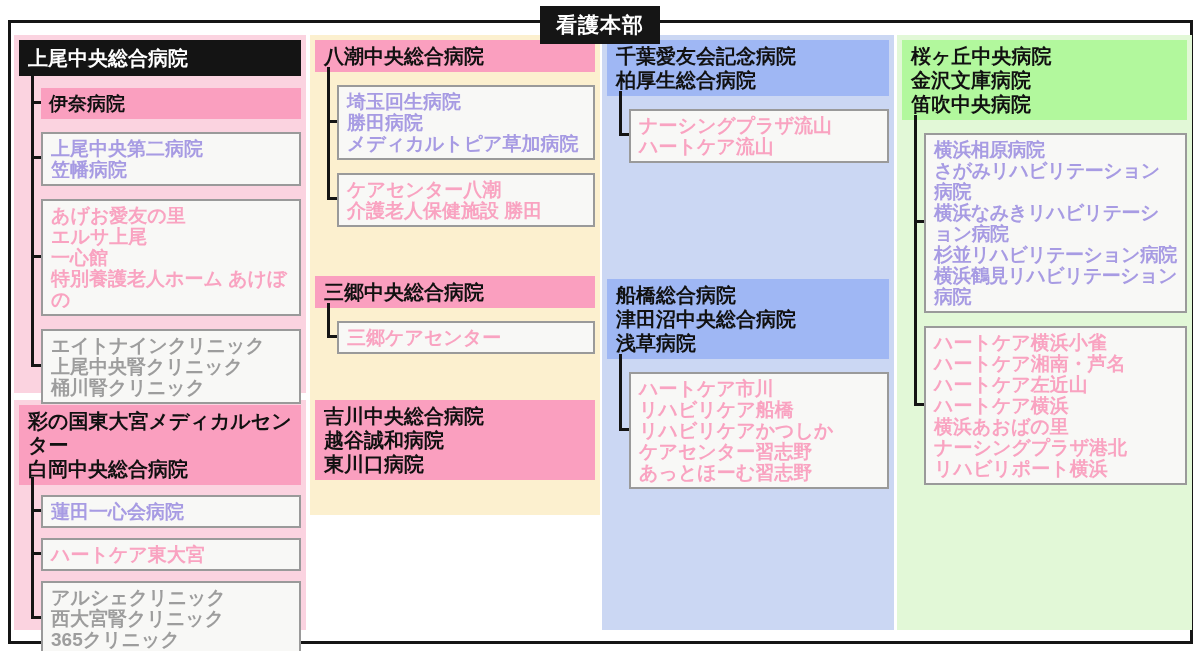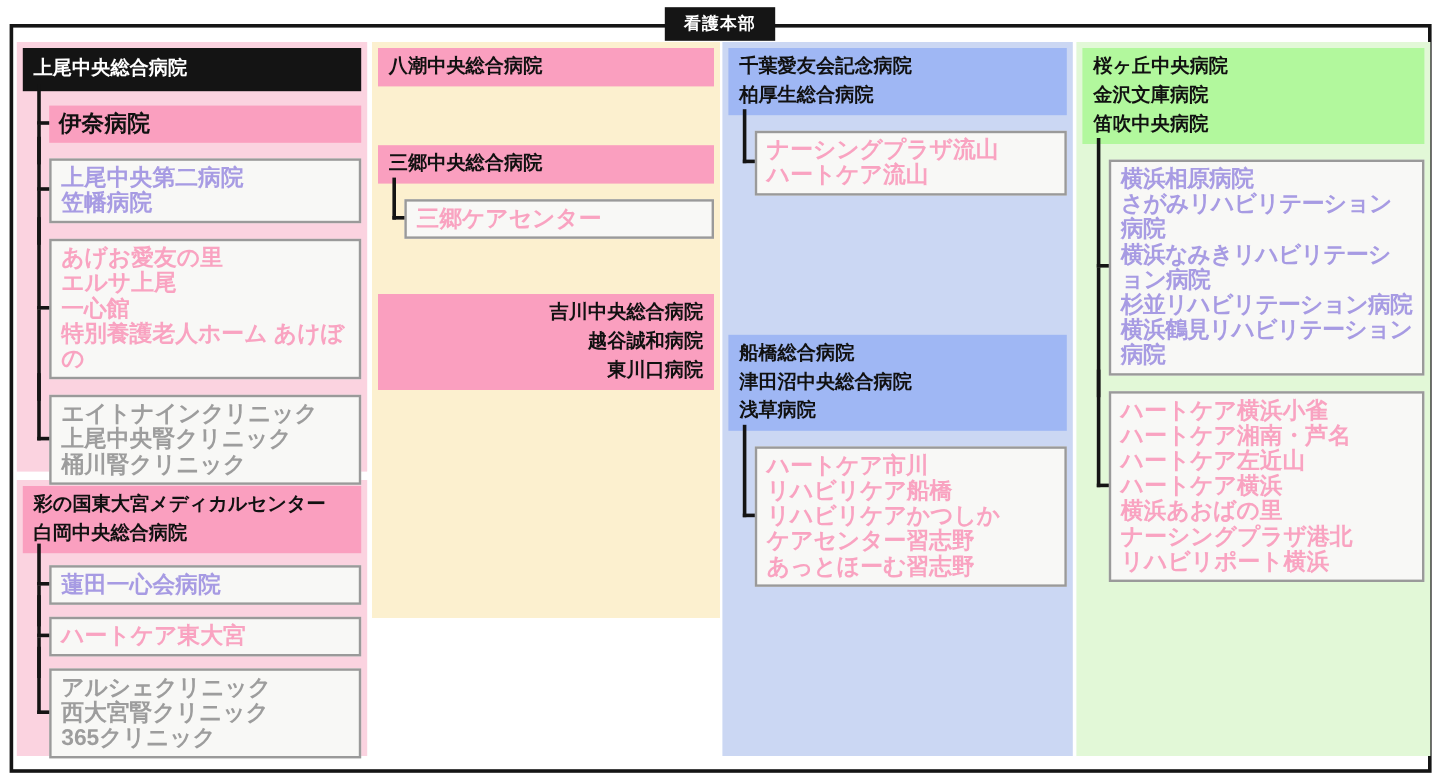--- a/index.html
+++ b/index.html
@@ -8,35 +8,35 @@
     background:#ffffff;
     font-family:"Liberation Sans","DejaVu Sans",sans-serif;
   }
   .frame{
     position:absolute;left:8px;top:20px;width:1179px;height:618px;
     border:3px solid var(--frame_border,#151515);background:transparent;
   }
   .root-box{
     position:absolute;left:50%;top:6px;transform:translateX(-50%);
     background:var(--root_bg,#151515);color:var(--root_text,#ffffff);
-    font-size:14px;font-weight:bold;letter-spacing:1px;
+    font-size:21px;font-weight:bold;letter-spacing:1px;
     padding:5px 16px;z-index:6;white-space:nowrap;
   }
   .col{position:absolute;top:35px;box-sizing:border-box;padding:5px;}
   .col-wrap{position:absolute;left:14px;top:35px;width:292px;}
   .block{background:var(--col_pink_bg,#FBD3E0);box-sizing:border-box;padding:5px;}
   .block-a{height:358px;margin-bottom:7px;}
   .block-b{height:230px;}
   .col2{left:310px;width:290px;height:480px;background:var(--col_cream_bg,#FCF0CF);}
   .col3{left:602px;width:292px;height:595px;background:var(--col_blue_bg,#CBD7F3);}
   .col4{left:897px;width:295px;height:595px;background:var(--col_green_bg,#E2F8D7);}
 
   .lines{white-space:pre-line;}
   .hdr{
-    font-weight:bold;font-size:16px;line-height:24px;color:#111;
+    font-weight:bold;font-size:20px;line-height:24px;color:#111;
     padding:4px 9px;box-sizing:border-box;
   }
   .h-black{background:var(--header_black,#141414);color:#fff;padding:6px 9px;}
   .h-pink{background:var(--header_pink,#FA9FBF);}
   .h-blue{background:var(--header_blue,#9FB7F4);}
   .h-green{background:var(--header_green,#B2F89D);}
 
   .children{margin-left:12px;}
   .crow{position:relative;padding-left:10px;margin-top:13px;}
   .crow::before{
@@ -58,21 +58,21 @@
     padding:4px 8px;font-weight:bold;font-size:19px;line-height:21px;
     box-sizing:border-box;overflow:hidden;
   }
   .solid-pink{background:var(--header_pink,#FA9FBF);border:none;color:#111;padding:5px 8px;}
   .t-purple{color:var(--text_purple,#A79BE3);}
   .t-pink{color:var(--text_pink,#F9A3C1);}
   .t-gray{color:var(--text_gray,#9D9D9D);}
   .condensed{letter-spacing:-0.6px;}
 
   .mt-misato{margin-top:49px;}
-  .mt-yoshikawa{margin-top:46px;text-align:right;}
+  .mt-yoshikawa{margin-top:46px;}
   .mt-funabashi{margin-top:116px;}
 </style>
 </head>
 <body>
 
 <div class="frame"></div>
 <div class="root-box">看護本部</div>
 
 <div class="col-wrap">
   <div class="block block-a">
@@ -112,20 +112,31 @@
         <div class="nbox t-gray lines">アルシェクリニック
 西大宮腎クリニック
 365クリニック</div>
       </div>
     </div>
   </div>
 </div>
 
 <div class="col col2">
   <div class="hdr h-pink lines">八潮中央総合病院</div>
+  <div class="children">
+    <div class="crow">
+      <div class="nbox t-purple lines">埼玉回生病院
+勝田病院
+メディカルトピア草加病院</div>
+    </div>
+    <div class="crow">
+      <div class="nbox t-pink lines">ケアセンター八潮
+介護老人保健施設 勝田</div>
+    </div>
+  </div>
   <div class="hdr h-pink lines mt-misato">三郷中央総合病院</div>
   <div class="children">
     <div class="crow">
       <div class="nbox t-pink lines">三郷ケアセンター</div>
     </div>
   </div>
   <div class="hdr h-pink lines mt-yoshikawa">吉川中央総合病院
 越谷誠和病院
 東川口病院</div>
 </div>

